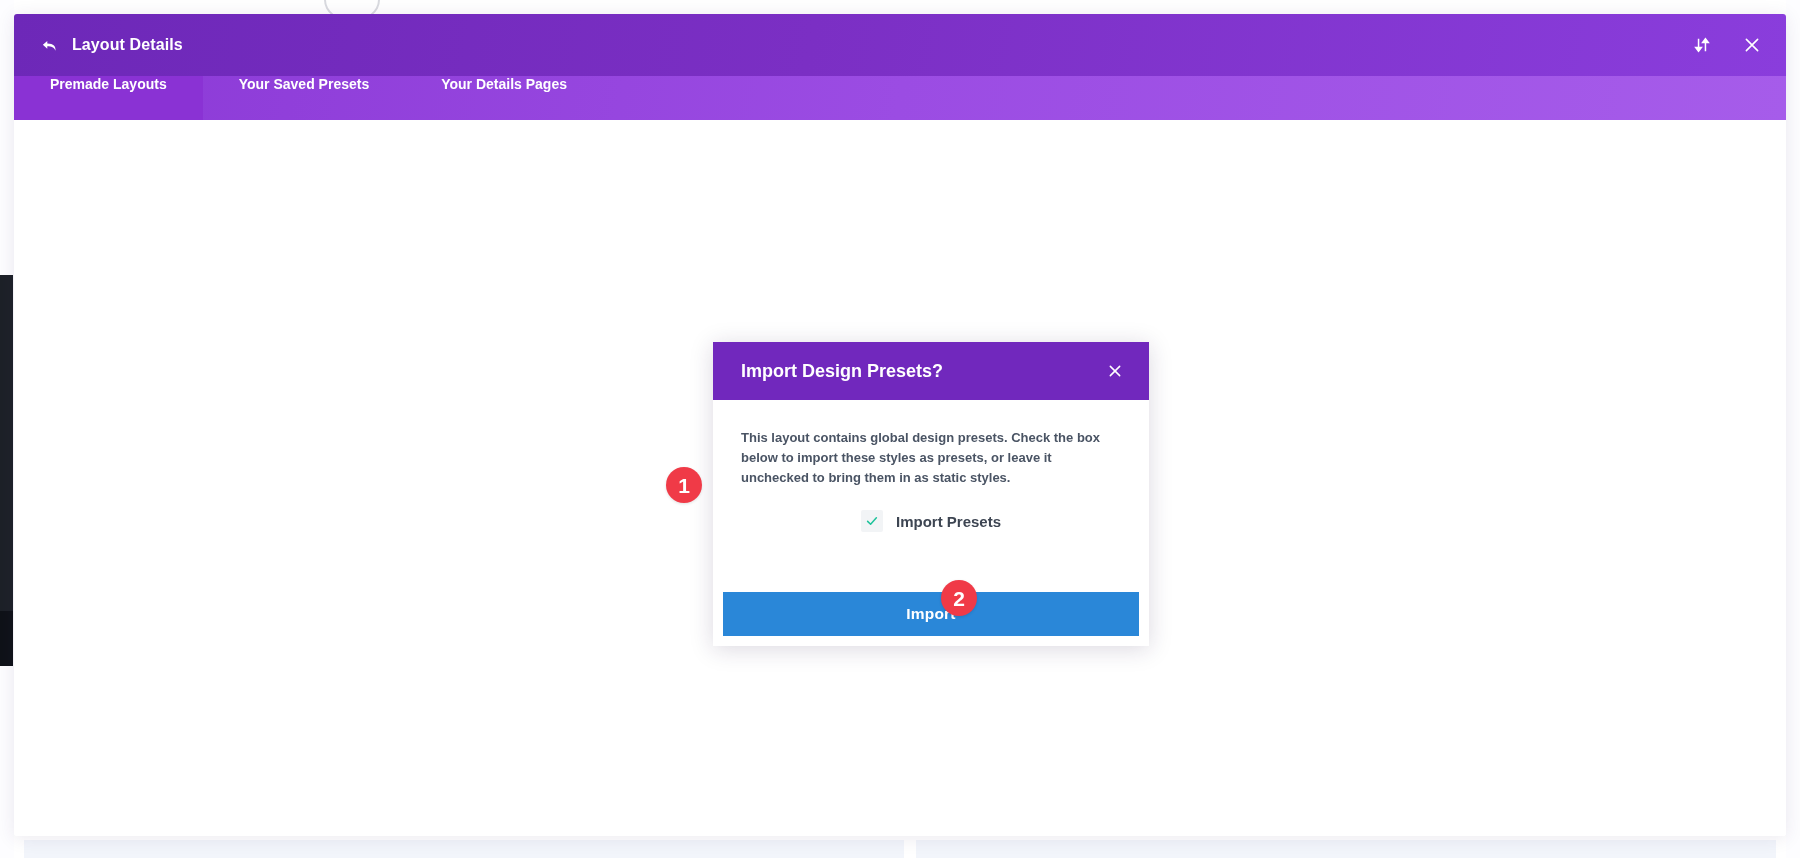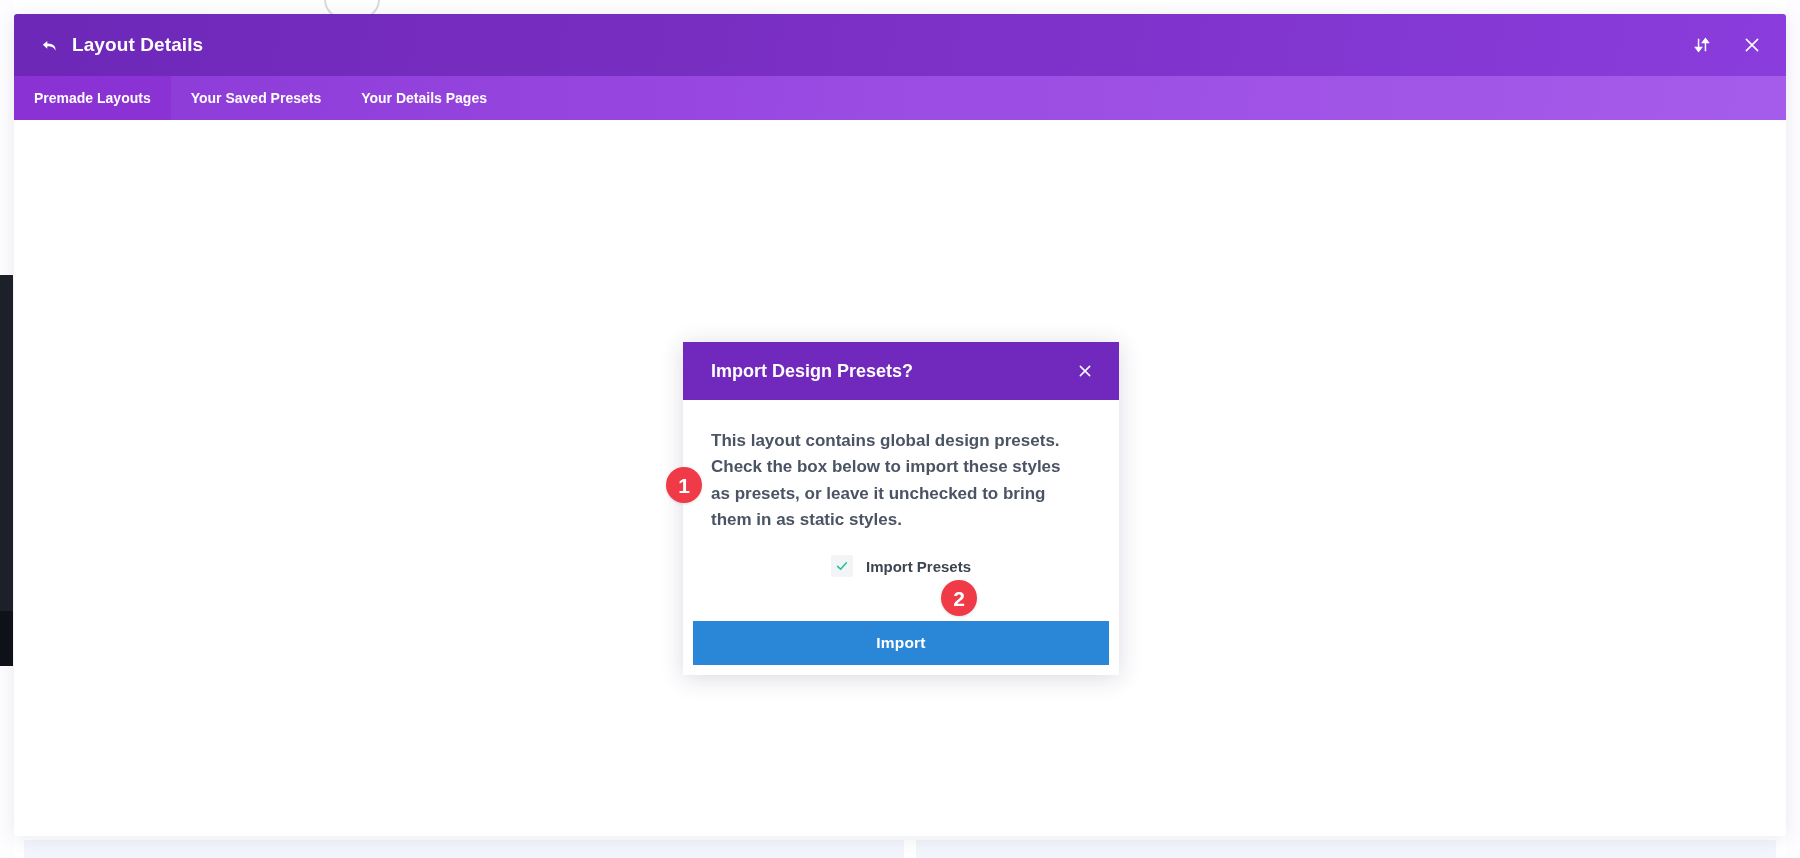--- a/index.html
+++ b/index.html
@@ -75,21 +75,21 @@
   }
   .back-arrow {
     width: 26px; height: 26px;
     display: flex; align-items: center; justify-content: center;
     margin-right: 10px;
     cursor: pointer;
   }
   .back-arrow svg { width: 19px; height: 19px; fill: #ffffff; }
   .ov-title {
     color: #ffffff;
-    font-size: 19px;
+    font-size: 16px;
     font-weight: 700;
     letter-spacing: .1px;
   }
   .ov-header-actions {
     margin-left: auto;
     display: flex;
     align-items: center;
     gap: 26px;
   }
   .hdr-icon {
@@ -101,34 +101,35 @@
   .hdr-icon.sort svg { fill: #ffffff; stroke: none; }
 
   .ov-tabs {
     height: 44px;
     background: linear-gradient(100deg, #8b39d6 0%, #9b4ce3 50%, #a65cea 100%);
     display: flex;
     align-items: stretch;
   }
   .ov-tab {
     display: flex;
-    align-items: center;
-    padding: 0 20px;
+    align-items: flex-start;
+    padding: 0 36px;
     color: #ffffff;
     font-size: 14px;
     font-weight: 700;
     cursor: pointer;
     white-space: nowrap;
   }
   .ov-tab.active { background: #8a32d4; }
 
   .ov-body {
     position: relative;
     height: calc(822px - 62px - 44px);
     background: #ffffff;
+    margin-left: 30px;
   }
 
   
   .scrim {
     position: absolute;
     inset: 0;
     background: rgba(255,255,255,0.70);
   }
 
   
@@ -159,21 +160,21 @@
     cursor: pointer;
   }
   .dlg-close svg { width: 16px; height: 16px; stroke: #ffffff; stroke-width: 2.3; fill: none; }
 
   .dlg-body {
     padding: 28px 28px 34px 28px;
     min-height: 182px;
   }
   .dlg-text {
     color: #4a5464;
-    font-size: 17px;
+    font-size: 13px;
     line-height: 1.55;
     font-weight: 600;
     max-width: 365px;
   }
   .dlg-check-row {
     display: flex;
     align-items: center;
     margin-top: 22px;
     justify-content: center;
   }

